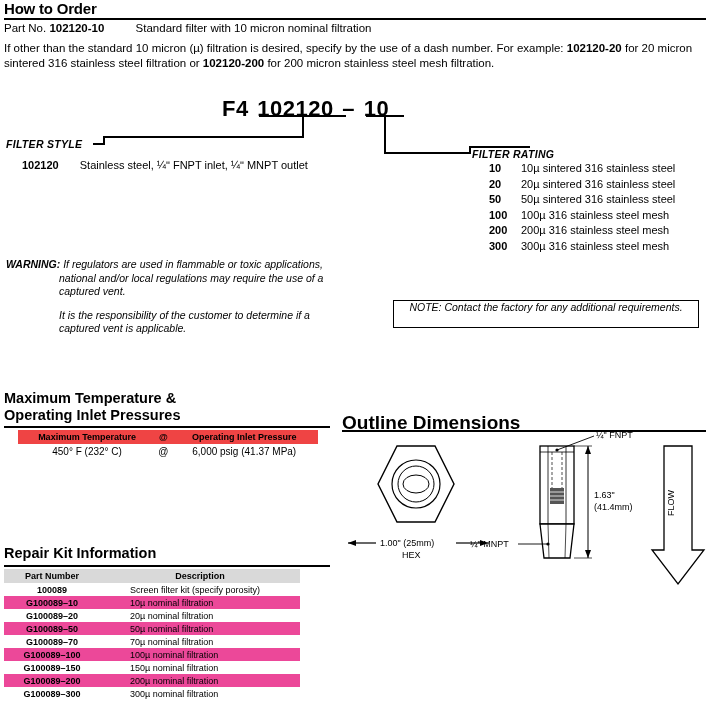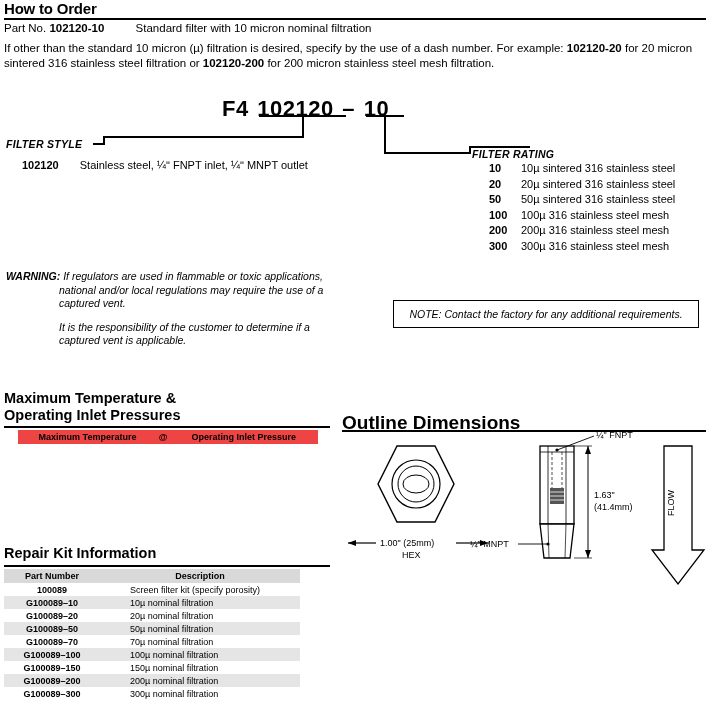--- a/index.html
+++ b/index.html
@@ -156,40 +156,39 @@
 
   
   .warn-block {
     position: absolute;
     left: 6px;
     top: 258px;
     width: 330px;
     font-size: 10.5px;
     font-style: italic;
     line-height: 13.5px;
-    margin-top: 12px;
   }
   .warn-block .wlabel {
     font-weight: bold;
     font-style: italic;
   }
   .warn-p2 { margin-top: 10px; margin-left: 53px; }
   .warn-p1 { margin-left: 53px; text-indent: -53px; }
 
   
   .note-box {
     position: absolute;
     left: 393px;
     top: 300px;
     width: 306px;
     height: 28px;
     border: 1.5px solid #000;
     box-sizing: border-box;
     display: flex;
-    align-items: center;
+    align-items: flex-start;
     justify-content: center;
     font-size: 10.5px;
     font-style: italic;
   }
 
   
   .mt-title {
     position: absolute;
     left: 4px;
     top: 390px;
@@ -259,21 +258,21 @@
   }
   .rk-table th.c1 { width: 96px; }
   .rk-table td {
     padding: 1.5px 0;
     font-size: 9px;
   }
   .rk-table td.c1 {
     text-align: center;
     font-weight: bold;
   }
-  .rk-table tr.shade td { background: #e5e5e5; }
+  .rk-table tr.shade td { background: #ec4899; }
   .rk-table td.c2 { padding-left: 30px; }
 
   
   .od-title {
     position: absolute;
     left: 342px;
     top: 412px;
     font-size: 19px;
     font-weight: bold;
   }
@@ -382,20 +381,25 @@
     <span>Operating Inlet Pressures</span>
   </div>
   <div class="mt-rule"></div>
   <table class="mt-table">
     <tbody>
         <tr>
       <th>Maximum Temperature</th>
       <th>@</th>
       <th>Operating Inlet Pressure</th>
     </tr>
+    <tr>
+      <td>450° F (232° C)</td>
+      <td>@</td>
+      <td>6,000 psig (41.37 MPa)</td>
+    </tr>
   </tbody>
     </table>
 
   <div class="rk-title">Repair Kit Information</div>
   <div class="rk-rule"></div>
   <table class="rk-table">
     <tbody>
         <tr>
       <th class="c1">Part Number</th>
       <th>Description</th>

